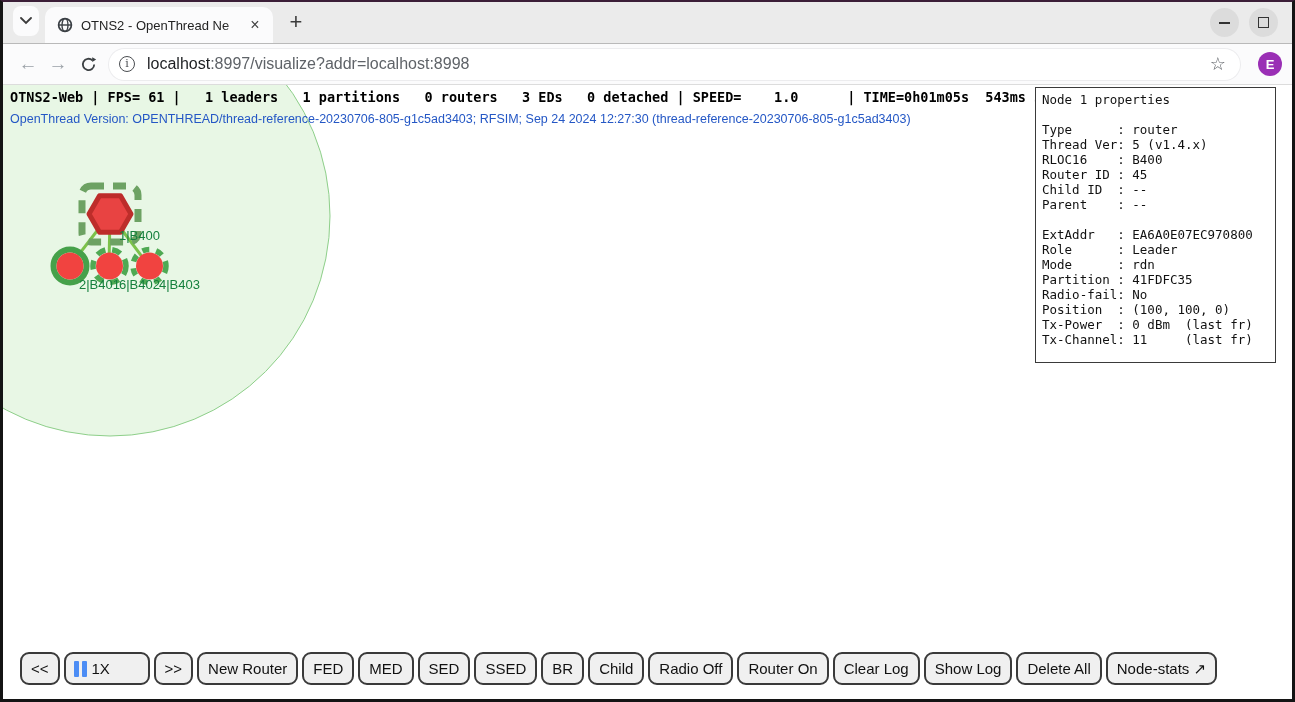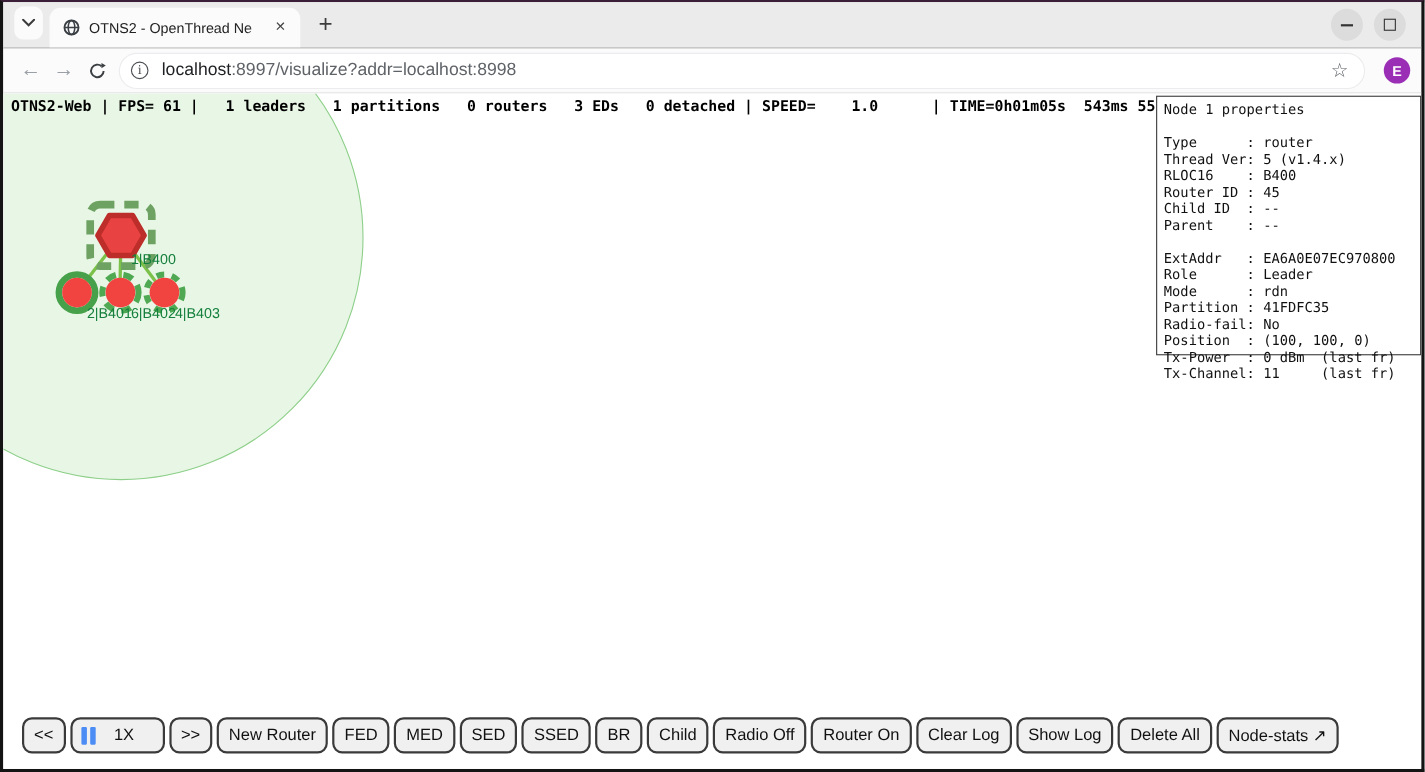--- a/index.html
+++ b/index.html
@@ -89,40 +89,40 @@
     font-family: "DejaVu Sans Mono", monospace; font-weight: bold;
     font-size: 13.5px; color: #000; white-space: pre;
   }
   .versionline {
     position: absolute; left: 7px; top: 27px;
     font-size: 12.5px; color: #2457c5; white-space: pre;
   }
   .nodelabel { position: absolute; font-size: 13px; color: #15803d; white-space: pre; }
 
   .props-panel {
-    position: absolute; right: 0; top: 2px; width: 241px; height: 236px;
+    position: absolute; right: 16px; top: 2px; width: 241px; height: 276px;
     background: #fff; border: 1px solid #3a3a3a;
   }
   .props-panel pre {
     font-family: "DejaVu Sans Mono", monospace; font-size: 12.5px;
     line-height: 15px; color: #111; padding: 4px 6px; white-space: pre;
   }
 
   
   .toolbar {
     position: absolute; left: 17px; bottom: 14px; display: flex; gap: 4px;
     align-items: center;
   }
   .tbtn {
     height: 33px; background: #f0f0f0; border: 2px solid #3a3a3a; border-radius: 9px;
     font-size: 15px; color: #111; display: flex; align-items: center;
     justify-content: center; padding: 0 9px; cursor: pointer; white-space: nowrap;
     font-family: "Liberation Sans", sans-serif;
   }
-  .tbtn-speed { width: 86px; justify-content: flex-start; padding-left: 8px; gap: 17px; }
+  .tbtn-speed { width: 86px; justify-content: flex-start; padding-left: 8px; gap: 5px; }
   .pause-icon { display: flex; gap: 3px; }
   .pause-icon i { display: block; width: 5px; height: 16px; background: #4c8df5; border-radius: 1px; }
 </style>
 </head>
 <body>
 
 <div class="window">
 
   <div class="tabbar">
     <div class="tab-search-btn">
@@ -188,20 +188,21 @@
       <circle cx="67" cy="181" r="13.5" fill="#f14340"></circle>
 
       <circle cx="106.5" cy="181" r="16.5" fill="none" stroke="#4fa953" stroke-width="5.5" stroke-dasharray="9 7"></circle>
       <circle cx="106.5" cy="181" r="13.5" fill="#f14340"></circle>
 
       <circle cx="146.5" cy="181" r="16.5" fill="none" stroke="#4fa953" stroke-width="5.5" stroke-dasharray="7 7"></circle>
       <circle cx="146.5" cy="181" r="13.5" fill="#f14340"></circle>
     </svg>
 
     <div class="statusline">OTNS2-Web | FPS= 61 |   1 leaders   1 partitions   0 routers   3 EDs   0 detached | SPEED=    1.0      | TIME=0h01m05s  543ms 557us</div>
+    <div class="versionline">OpenThread Version: OPENTHREAD/thread-reference-20230706-805-g1c5ad3403; RFSIM; Sep 24 2024 12:27:30 (thread-reference-20230706-805-g1c5ad3403)</div>
 
     <div class="nodelabel" style="left:116px; top:143px;">1|B400</div>
     <div class="nodelabel" style="left:76px;  top:192px;">2|B401</div>
     <div class="nodelabel" style="left:116px; top:192px;">6|B402</div>
     <div class="nodelabel" style="left:156px; top:192px;text-align:right;">4|B403</div>
 
     <div class="props-panel">
       <pre>Node 1 properties
 
 Type      : router

